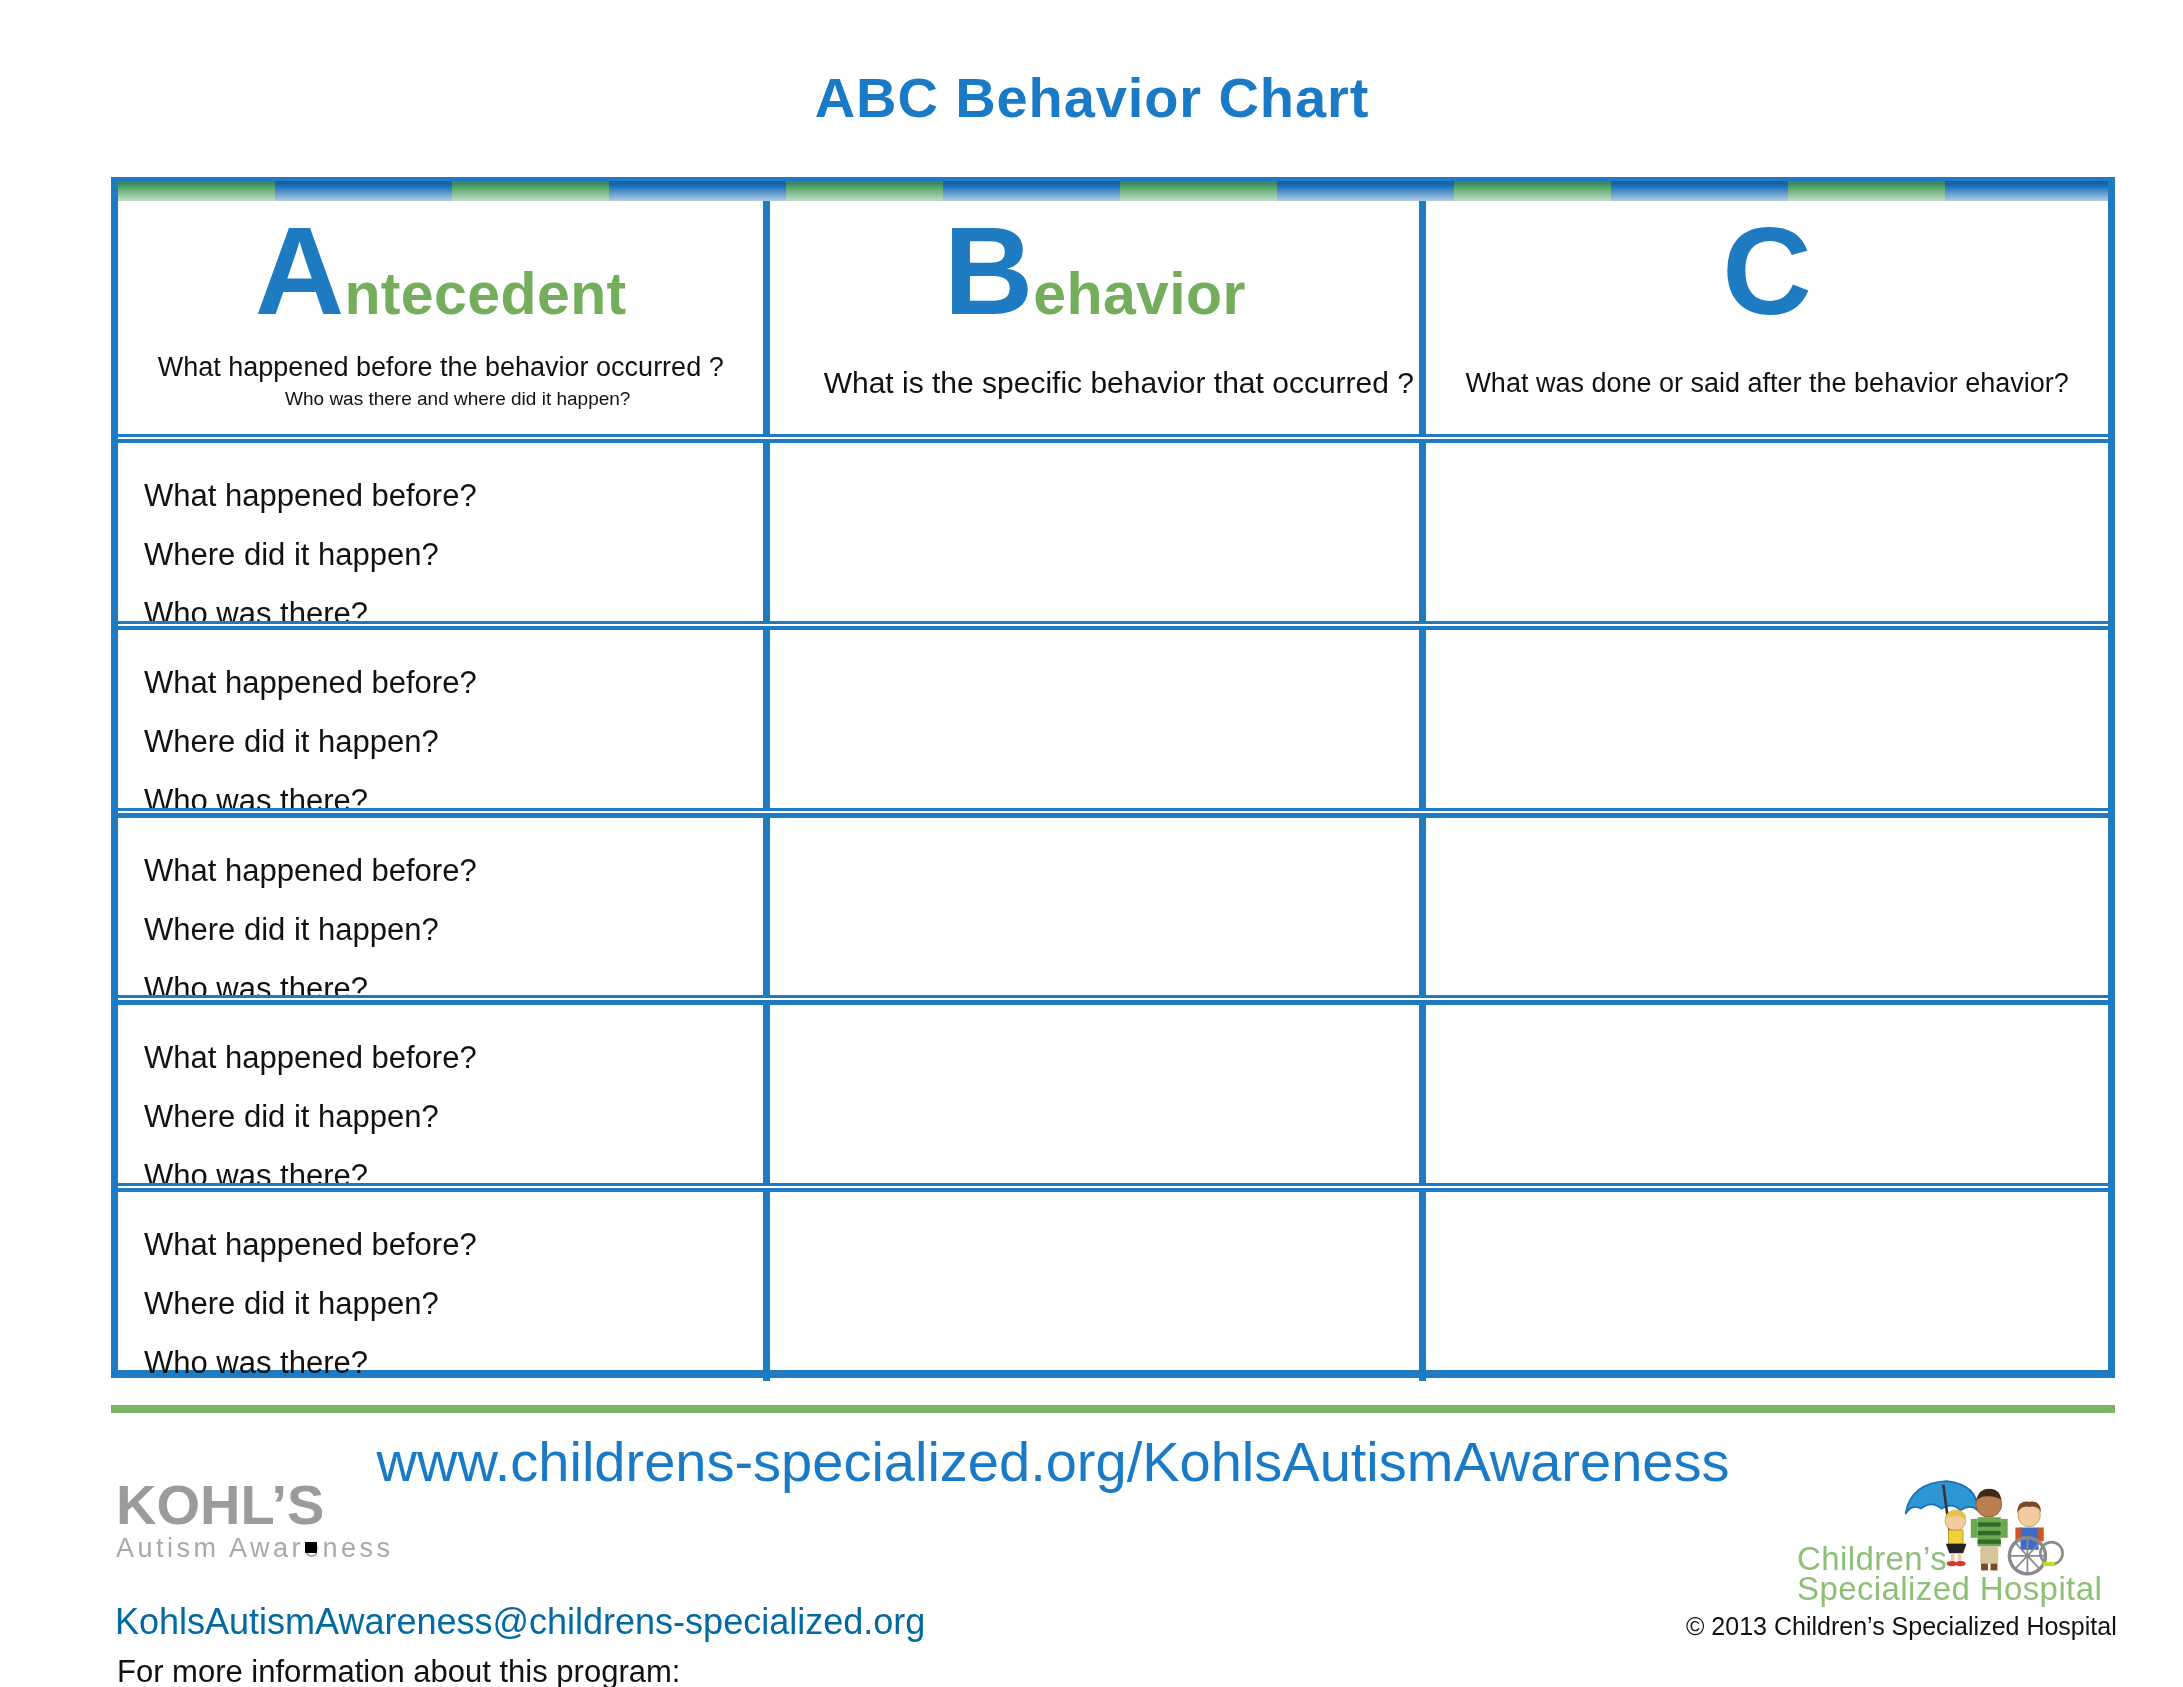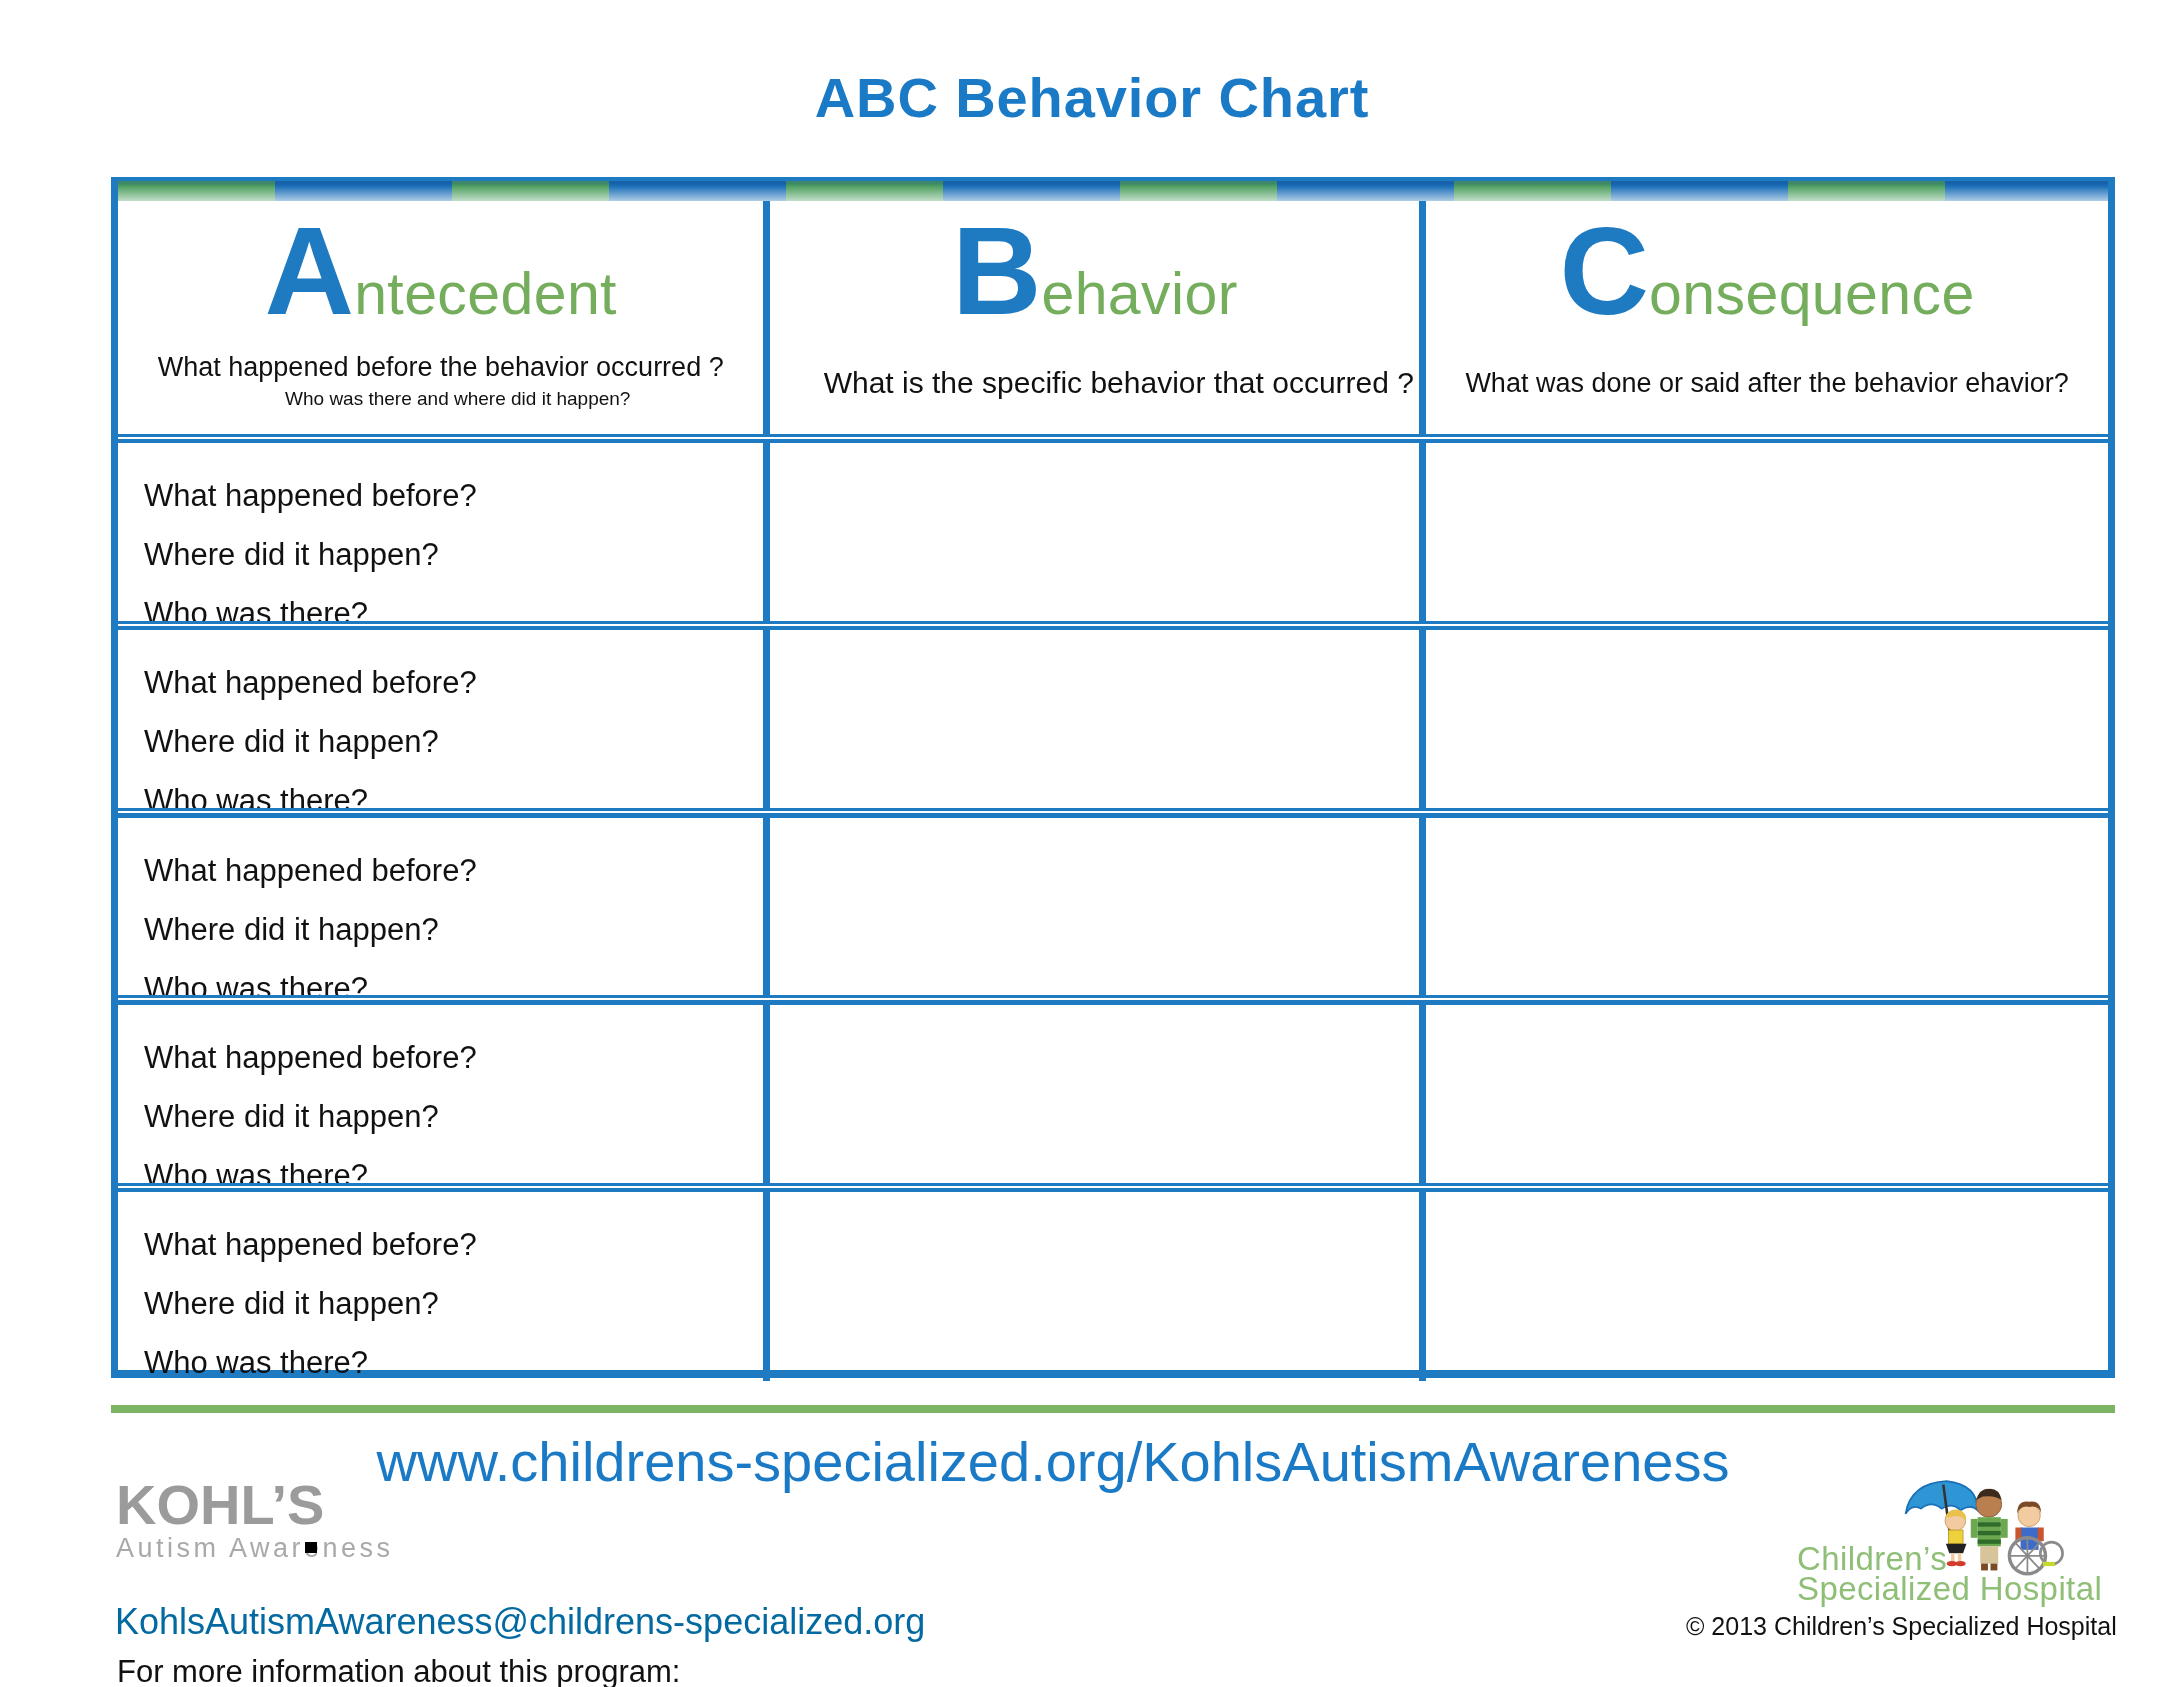--- a/index.html
+++ b/index.html
@@ -34,21 +34,21 @@
       rgba(255,255,255,0) 5.2px, rgba(255,255,255,0.65) 100%);
   }
   .band { display:grid; grid-template-columns:1fr 1.005fr 1.045fr; min-height:0; }
   .cell { border-right:7px solid #1E7BC2; box-sizing:border-box; min-width:0; }
   .cell.last { border-right:none; }
 
   .header-band { flex:none; height:233px; }
   .header-cell { display:flex; flex-direction:column; align-items:center; padding-top:12.2px; }
   .lockup { display:inline-flex; align-items:baseline; }
   .big-letter { font-size:124px; line-height:0.95; font-weight:bold; color:#1E7BC2; }
-  .col-word { font-size:59px; color:#74AD5C; letter-spacing:0.4px; }
+  .col-word { font-size:59px; color:#74AD5C; letter-spacing:0.4px;font-weight:bold; }
   .subtitle-wrap {
     height:94px; margin-top:5.2px; display:flex; flex-direction:column;
     justify-content:center; align-items:center;
   }
   .subtitle-line { font-size:27px; line-height:32px; color:#111; text-align:center; white-space:nowrap; }
 
   .row-divider {
     flex:none; height:9.6px;
     background:linear-gradient(180deg, #1E7BC2 0 2.6px, #ffffff 2.6px 5.2px, #1E7BC2 5.2px 9.6px);
   }
@@ -99,21 +99,20 @@
         <span class="big-letter">B</span>
           <span class="col-word">ehavior</span>
       </div>
       <div class="subtitle-wrap">
         <div class="subtitle-line" style="font-size:30px;margin-left:48px;">What is the specific behavior that occurred ?</div>
       </div>
     </div>
     <div class="cell header-cell last">
       <div class="lockup">
         <span class="big-letter">C</span>
-          <span class="col-word">onsequence</span>
       </div>
       <div class="subtitle-wrap">
         <div class="subtitle-line">What was done or said after the behavior ehavior?</div>
       </div>
     </div>
   </div>
 
   <div class="row-divider"></div>
   <div class="band body-band">
     <div class="cell prompt-cell">

